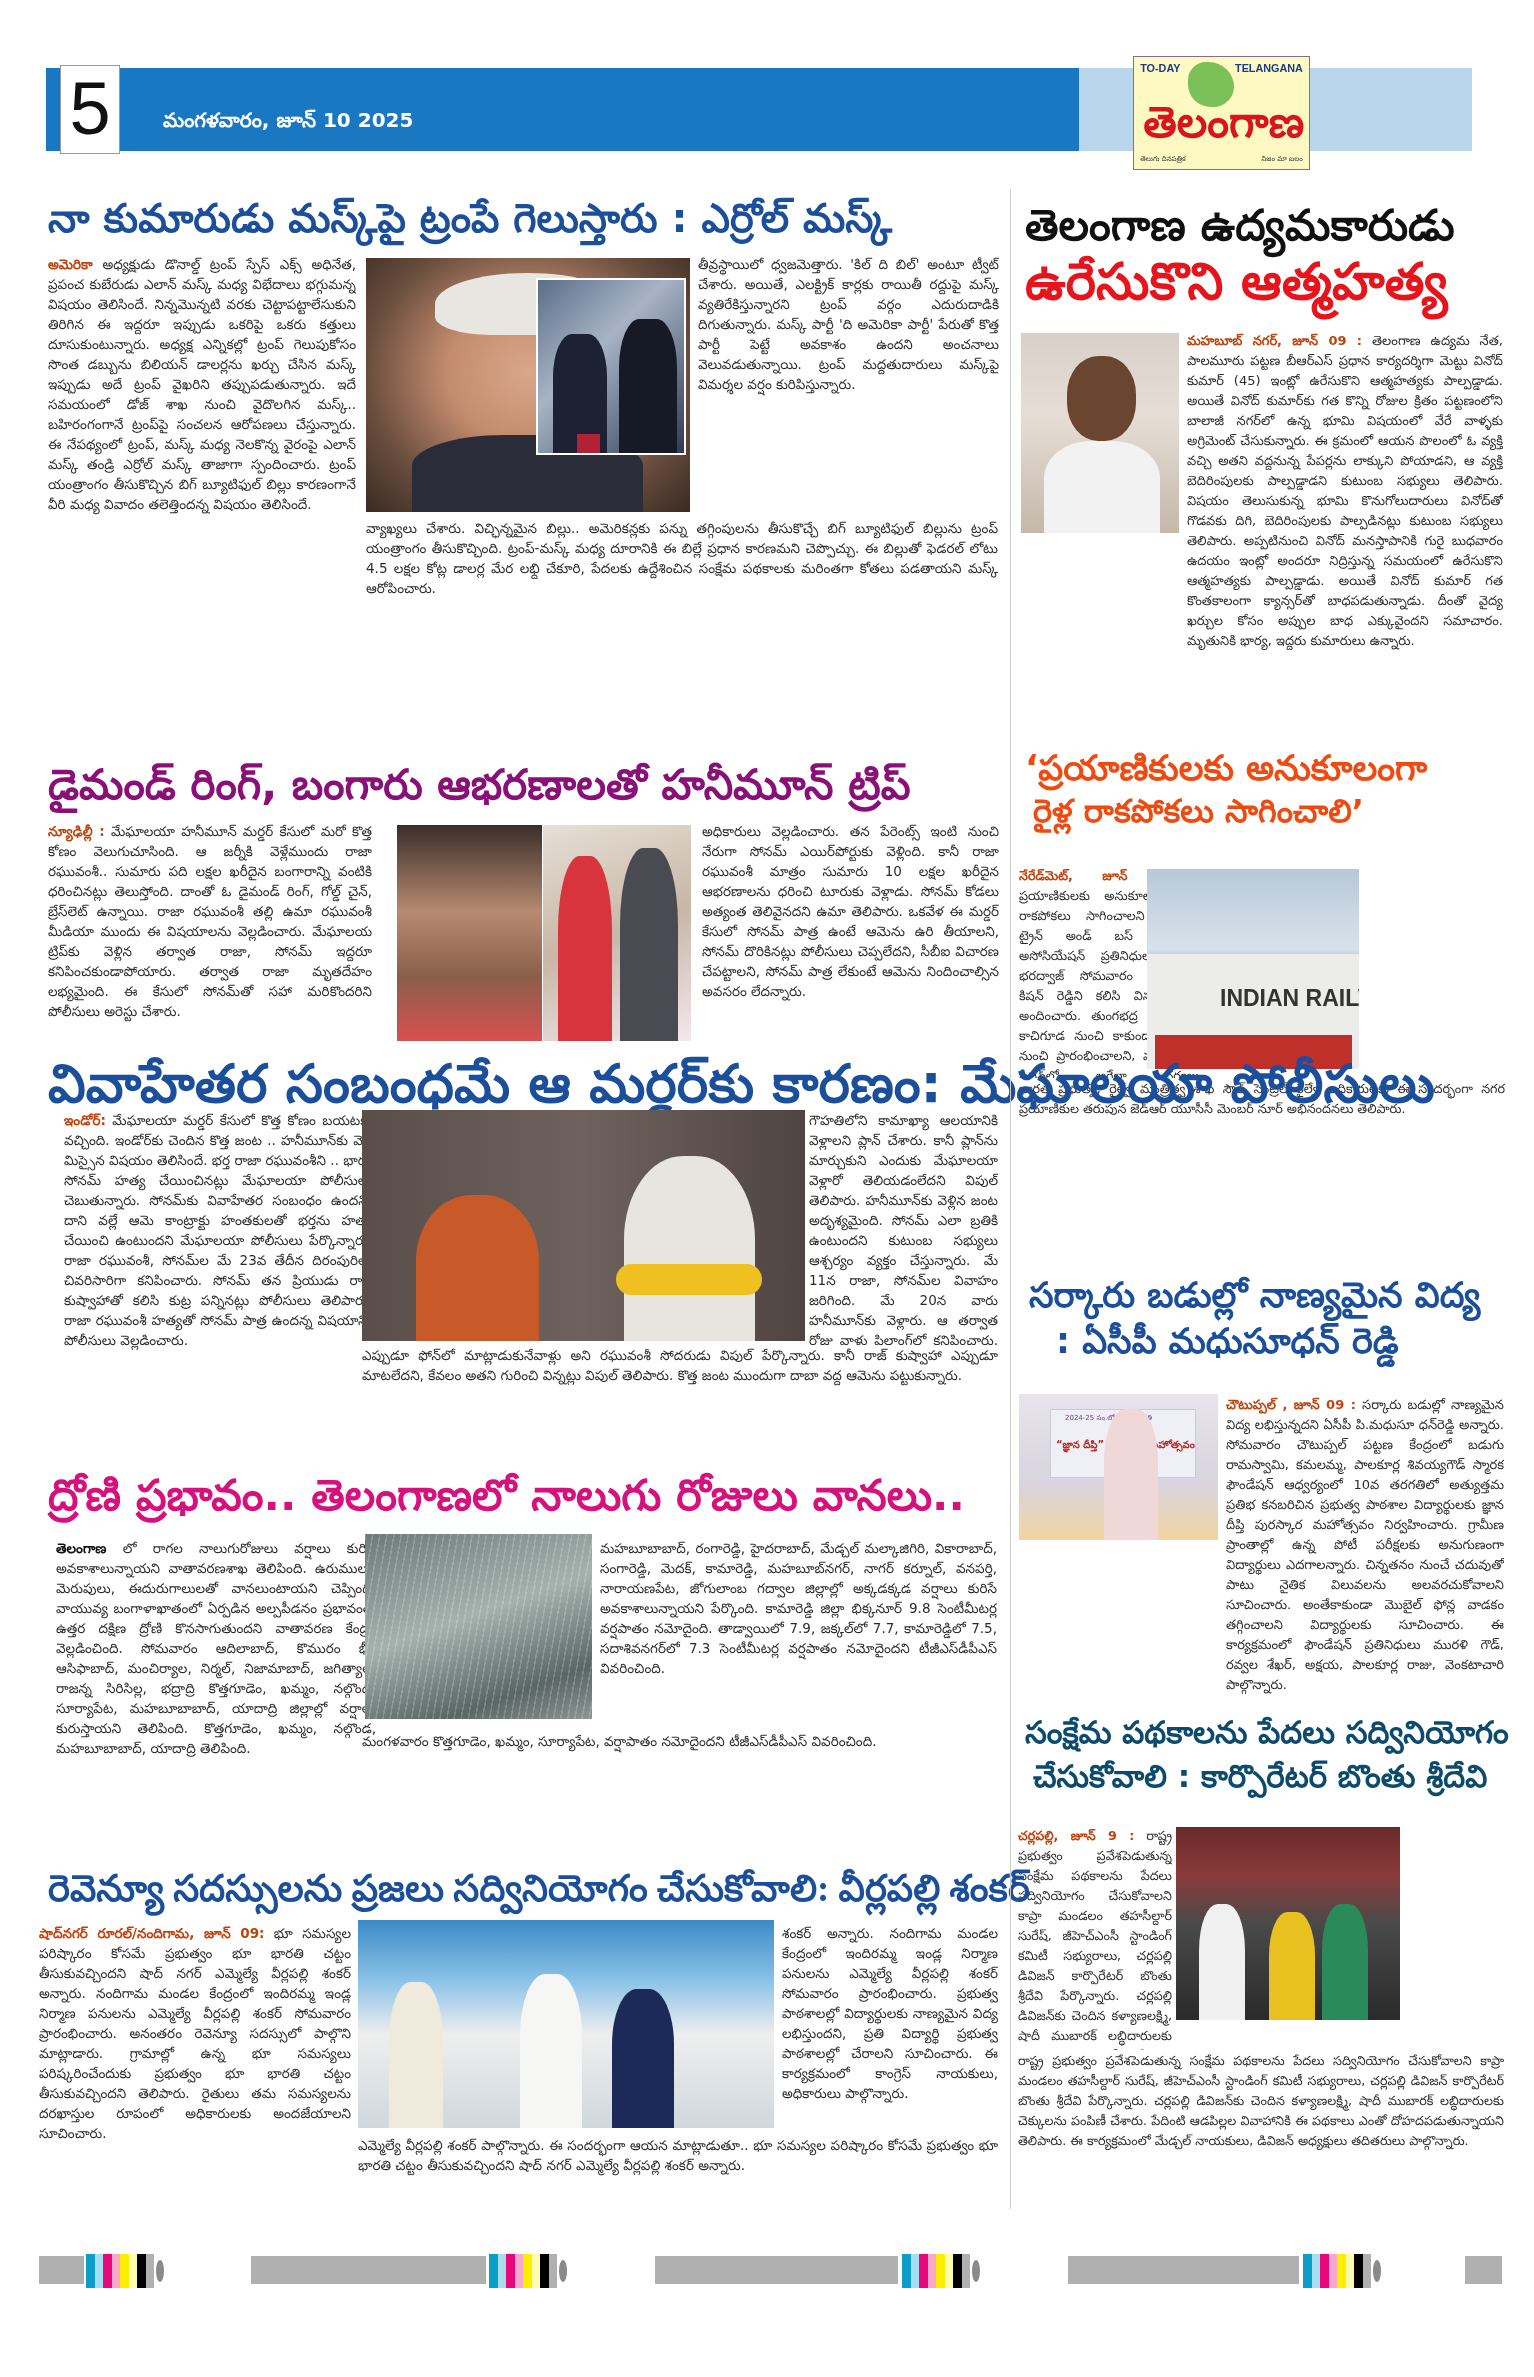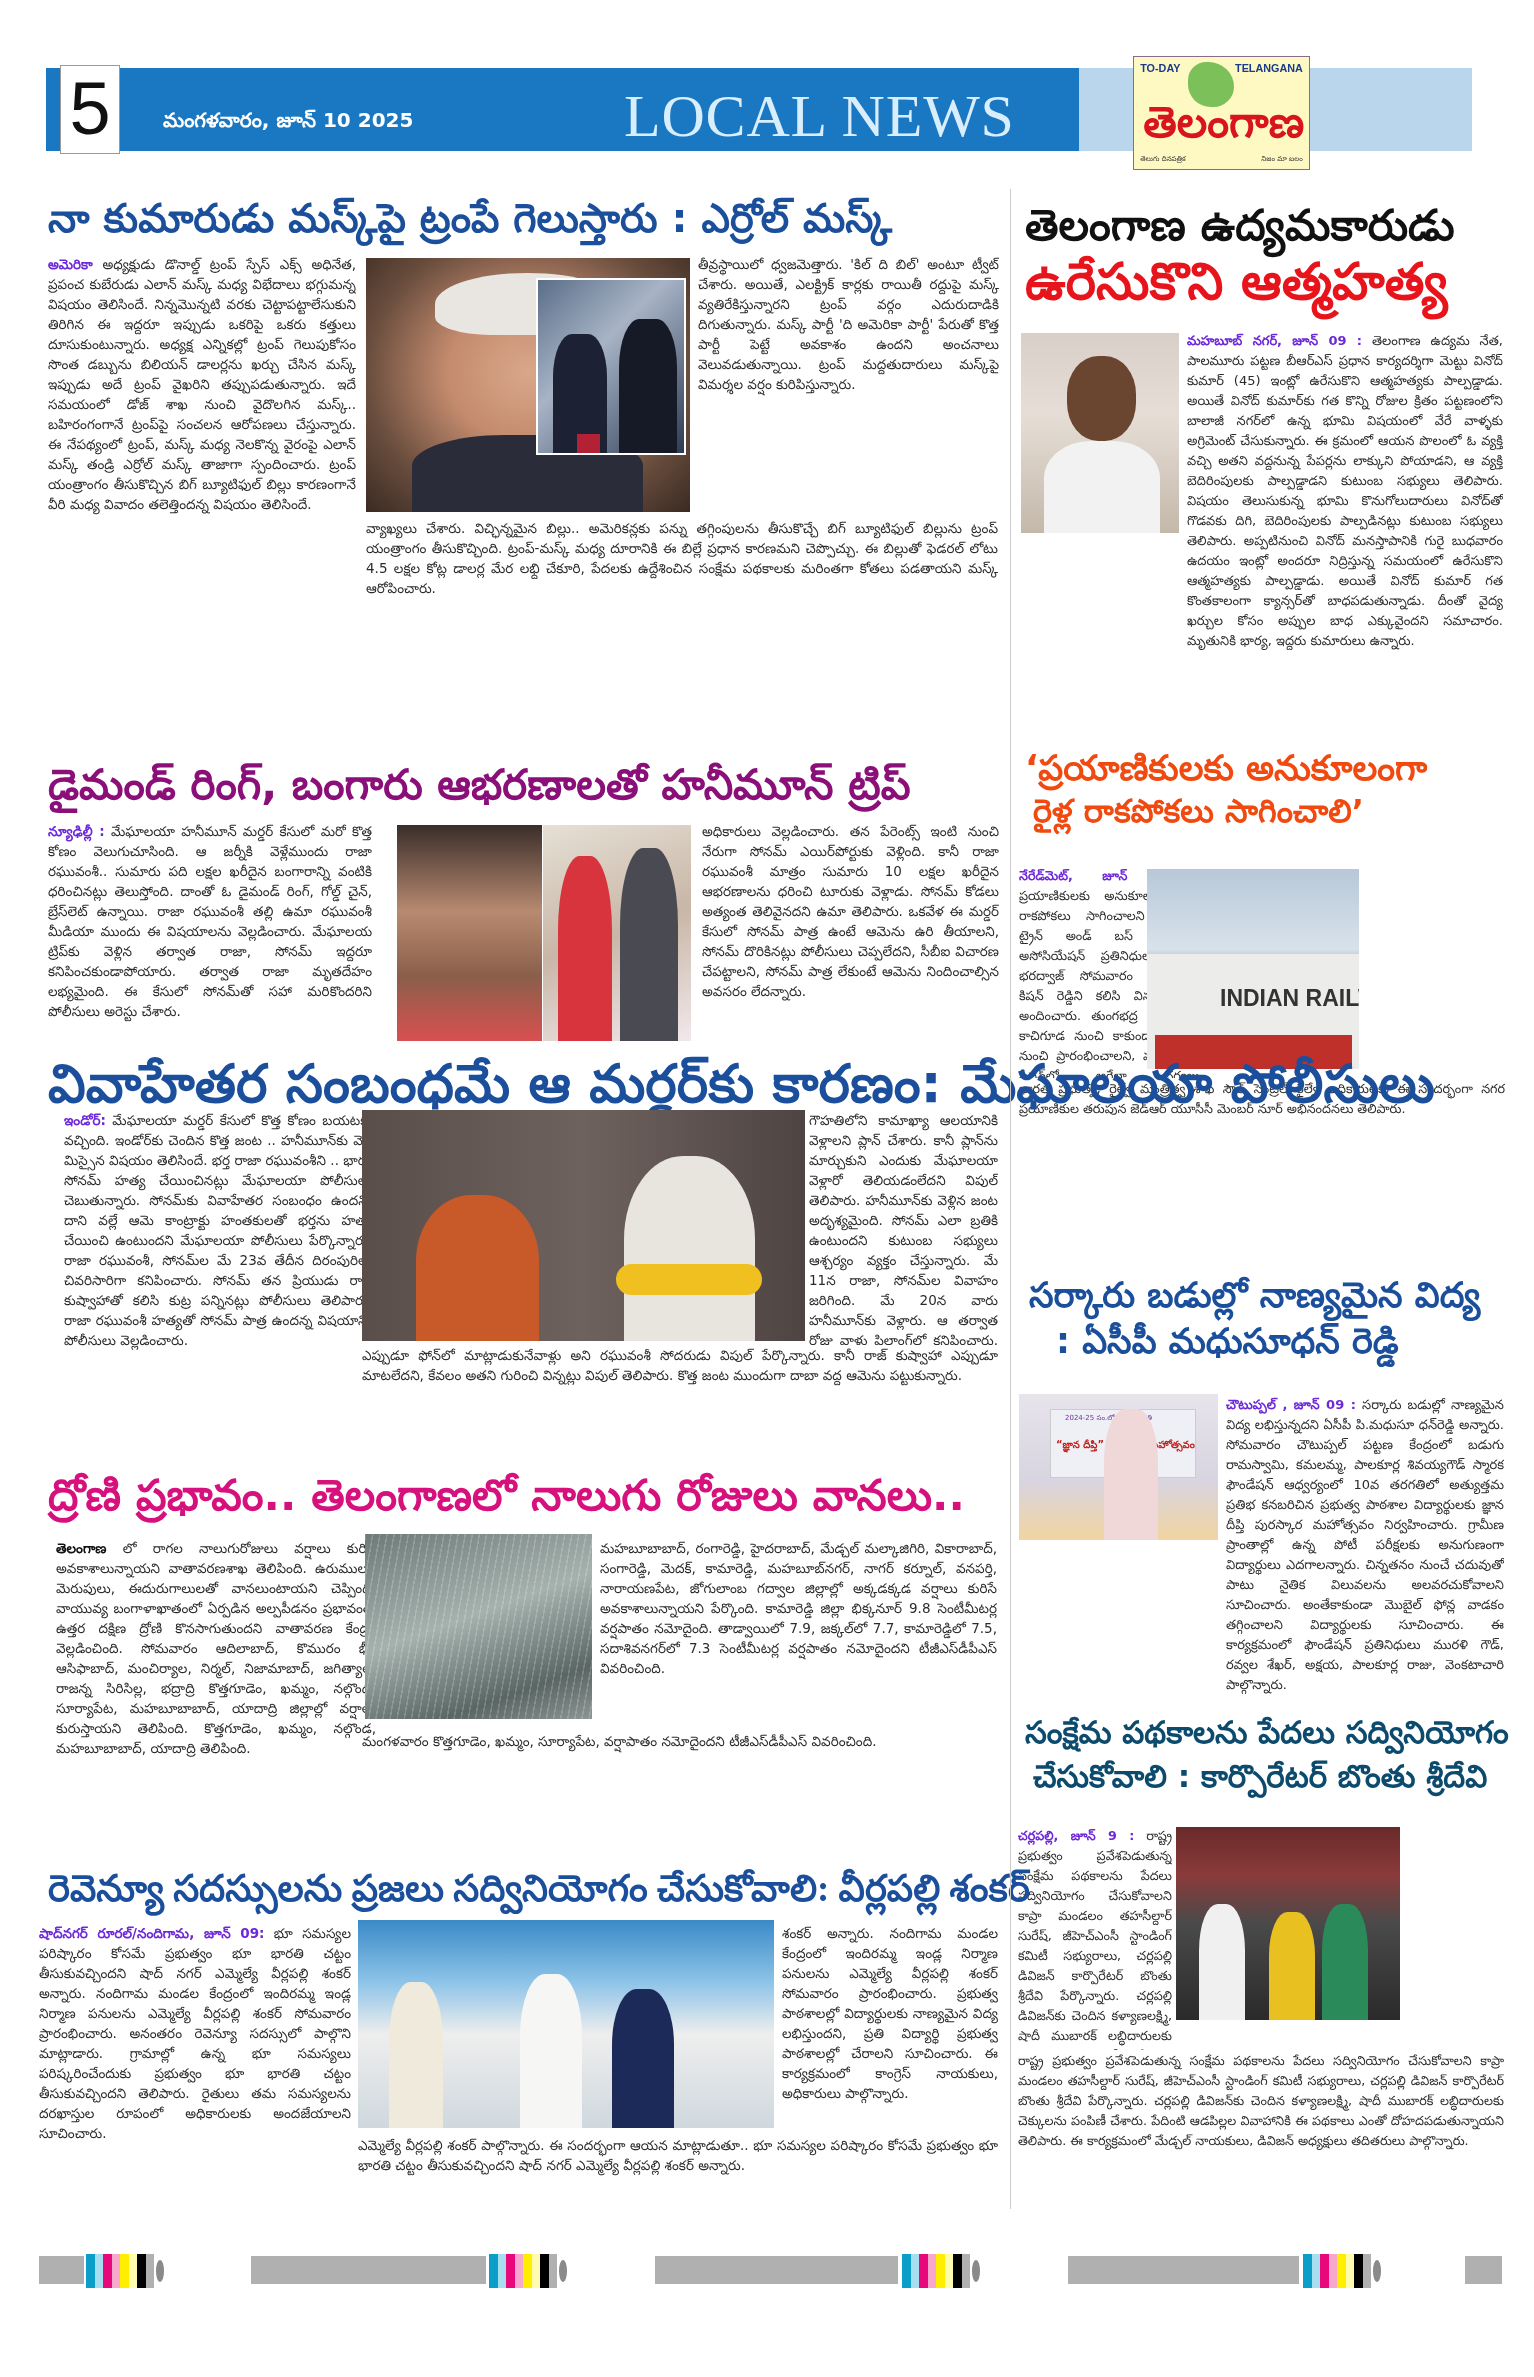--- a/index.html
+++ b/index.html
@@ -16,21 +16,21 @@
   .logo .l1 { position: absolute; left: 6.2px; top: 4.6px; font-size: 10.8px; font-weight: bold; color: #1a3a8a; font-family: "Liberation Sans", sans-serif; }
   .logo .l2 { position: absolute; right: 6.2px; top: 4.6px; font-size: 10.8px; font-weight: bold; color: #1a3a8a; font-family: "Liberation Sans", sans-serif; }
   .logo .map { position: absolute; left: 54px; top: 4.6px; width: 46px; height: 45px; background: #7cc05a; border-radius: 40% 55% 45% 50%; }
   .logo .brand { position: absolute; left: 9.3px; top: 40px; width: 159px; text-align: center; font-size: 43px; font-weight: bold; color: #d8141c; }
   .logo .tag1 { position: absolute; left: 6.2px; bottom: 4.6px; font-size: 7px; color: #333; }
   .logo .tag2 { position: absolute; right: 6.2px; bottom: 4.6px; font-size: 7px; color: #333; }
 
   
   .headline { position: absolute; font-weight: bold; line-height: 1.1; white-space: nowrap; }
   .body-text { position: absolute; font-size: 13.5px; line-height: 20px; text-align: justify; color: #2b2b2b; overflow: hidden; font-family: "DejaVu Sans", sans-serif; }
-  .dateline { color: #6d28d9; font-weight: bold; }
+  .dateline { color: #c2410c; font-weight: bold; }
   .photo { position: absolute; overflow: hidden; }
   .divider-v { position: absolute; width: 0.8px; background: #ccc; }
 
   
   .c-blue { color: #1b4f9c; }
   .c-red { color: #e8141c; }
   .c-black { color: #111; }
   .c-purple { color: #8a0f78; }
   .c-orange { color: #f04a10; }
   .c-magenta { color: #d6107c; }
@@ -42,21 +42,20 @@
   .swatch { width: 8.5px; height: 34px; }
   .reg { width: 7.7px; height: 21.6px; background: #8a8a8a; border-radius: 50%; margin: 6.2px 2.3px 0; }
 </style>
 </head>
 <body>
 
 <div class="masthead">
   <div class="mast-blue">
     <div class="page-num">5</div>
     <div class="mast-date">మంగళవారం, జూన్ 10  2025</div>
-    <div class="mast-title">LOCAL NEWS</div>
   </div>
 </div>
 <div class="logo">
   <div class="map"></div>
   <div class="l1">TO-DAY</div>
   <div class="l2">TELANGANA</div>
   <div class="brand">తెలంగాణ</div>
   <div class="tag1">తెలుగు దినపత్రిక</div>
   <div class="tag2">నిజం మా బలం</div>
 </div>

